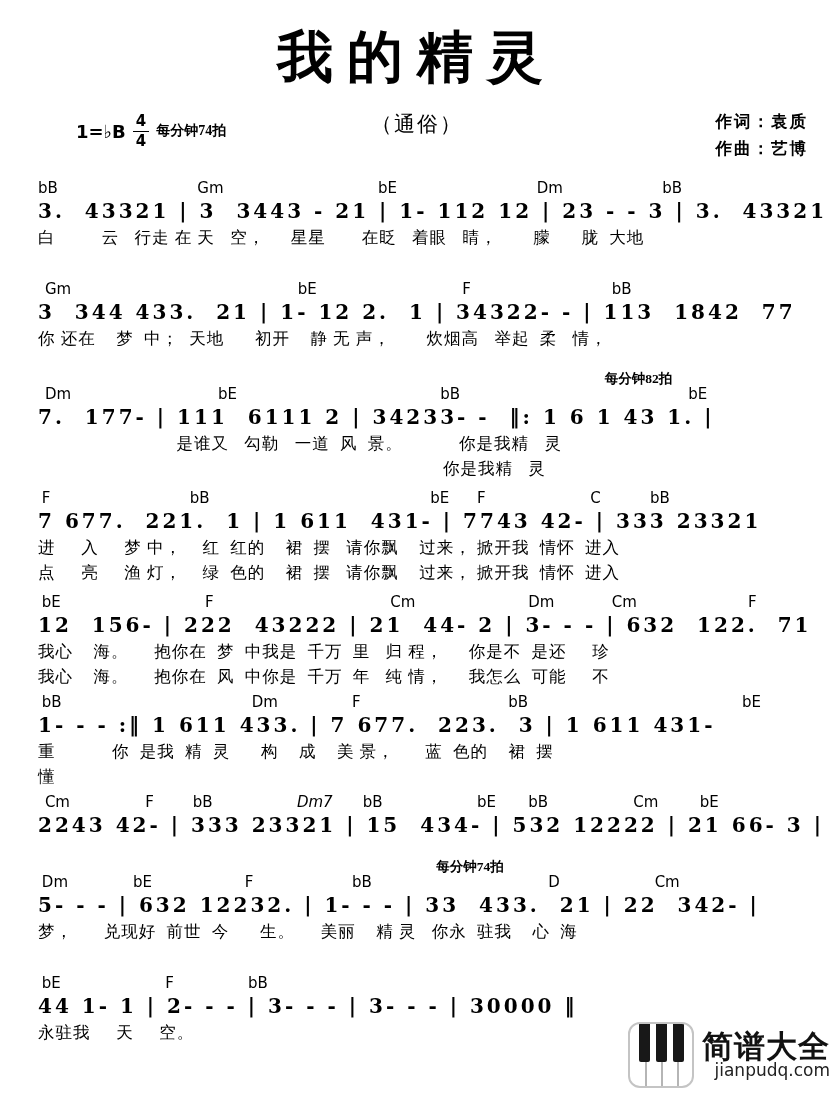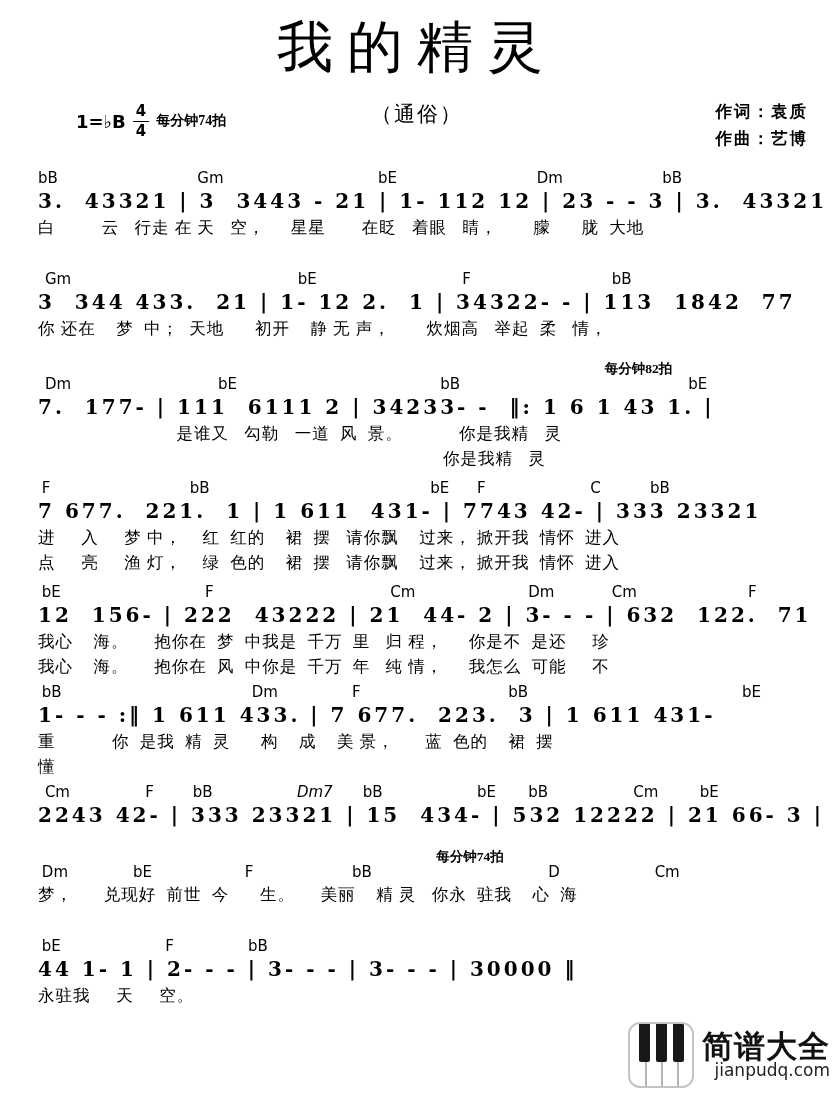--- a/index.html
+++ b/index.html
@@ -1,21 +1,21 @@
 <!DOCTYPE html>
 <html><head>
 <meta charset="utf-8">
 <style>
   html,body{margin:0;padding:0;background:#ffffff;color:#000;}
   body{width:834px;height:1094px;position:relative;overflow:hidden;
        font-family:"Liberation Serif","DejaVu Serif",serif;}
   .sheet{position:relative;width:834px;height:1094px;}
 
-  .title{text-align:center;font-family:"DejaVu Serif",serif;font-weight:normal;
-         font-size:56px;letter-spacing:14px;padding-top:16px;line-height:1.1;}
+  .title{text-align:center;font-family:"DejaVu Serif",serif;font-weight:bold;
+         font-size:56px;letter-spacing:14px;padding-top:26px;line-height:1.1;}
 
   .meta-row{position:relative;margin-top:20px;height:58px;
             padding:0 26px 0 76px;}
   .key-block{position:absolute;left:76px;top:6px;display:flex;align-items:center;gap:7px;
              font-family:"DejaVu Sans","Liberation Sans",sans-serif;
              font-size:18px;font-weight:bold;}
   .frac{display:inline-flex;flex-direction:column;text-align:center;line-height:1;
         font-size:15px;font-weight:bold;}
   .frac .num{border-bottom:1.6px solid #000;padding:0 3px 2px;}
   .frac .den{padding-top:2px;}
@@ -169,20 +169,21 @@
       <div class="system">
         <div class="chord-row">
           <span class="chord" style="left: 0.5%;">Dm</span>
           <span class="chord" style="left: 12.4%;">bE</span>
           <span class="chord" style="left: 27%;">F</span>
           <span class="chord" style="left: 41%;">bB</span>
           <span class="chord" style="left: 66.6%;">D</span>
           <span class="chord" style="left: 80.5%;">Cm</span>
           <span class="tempo-mark" style="left: 52%;">每分钟74拍</span>
         </div>
+        <div class="notes-row">5- - - | 632 12232. | 1- - - | 33  433.  21 | 22  342- |</div>
         <div class="lyric-row">梦，      兑现好  前世  今      生。     美丽    精 灵   你永  驻我    心  海</div>
       </div>
       <div class="system">
         <div class="chord-row">
           <span class="chord" style="left: 0.5%;">bE</span>
           <span class="chord" style="left: 16.6%;">F</span>
           <span class="chord" style="left: 27.4%;">bB</span>
         </div>
         <div class="notes-row">44 1- 1 | 2- - - | 3- - - | 3- - - | 30000 ‖</div>
         <div class="lyric-row">永驻我     天     空。</div>

